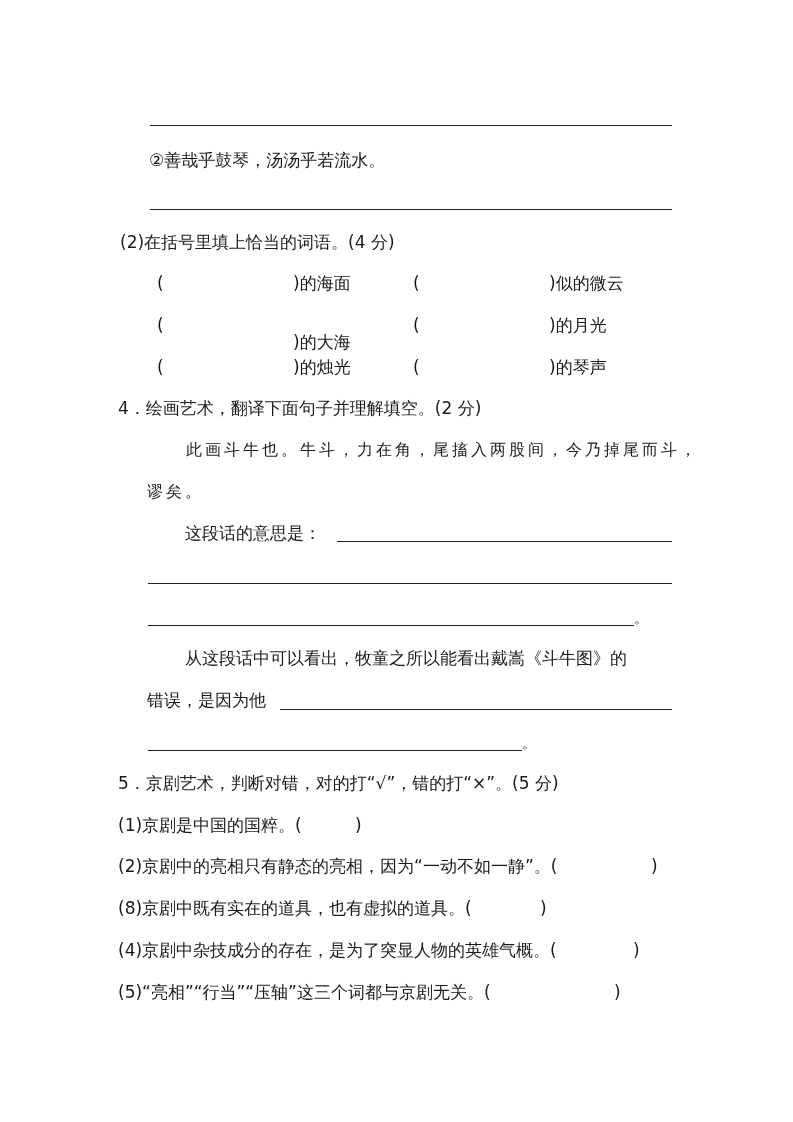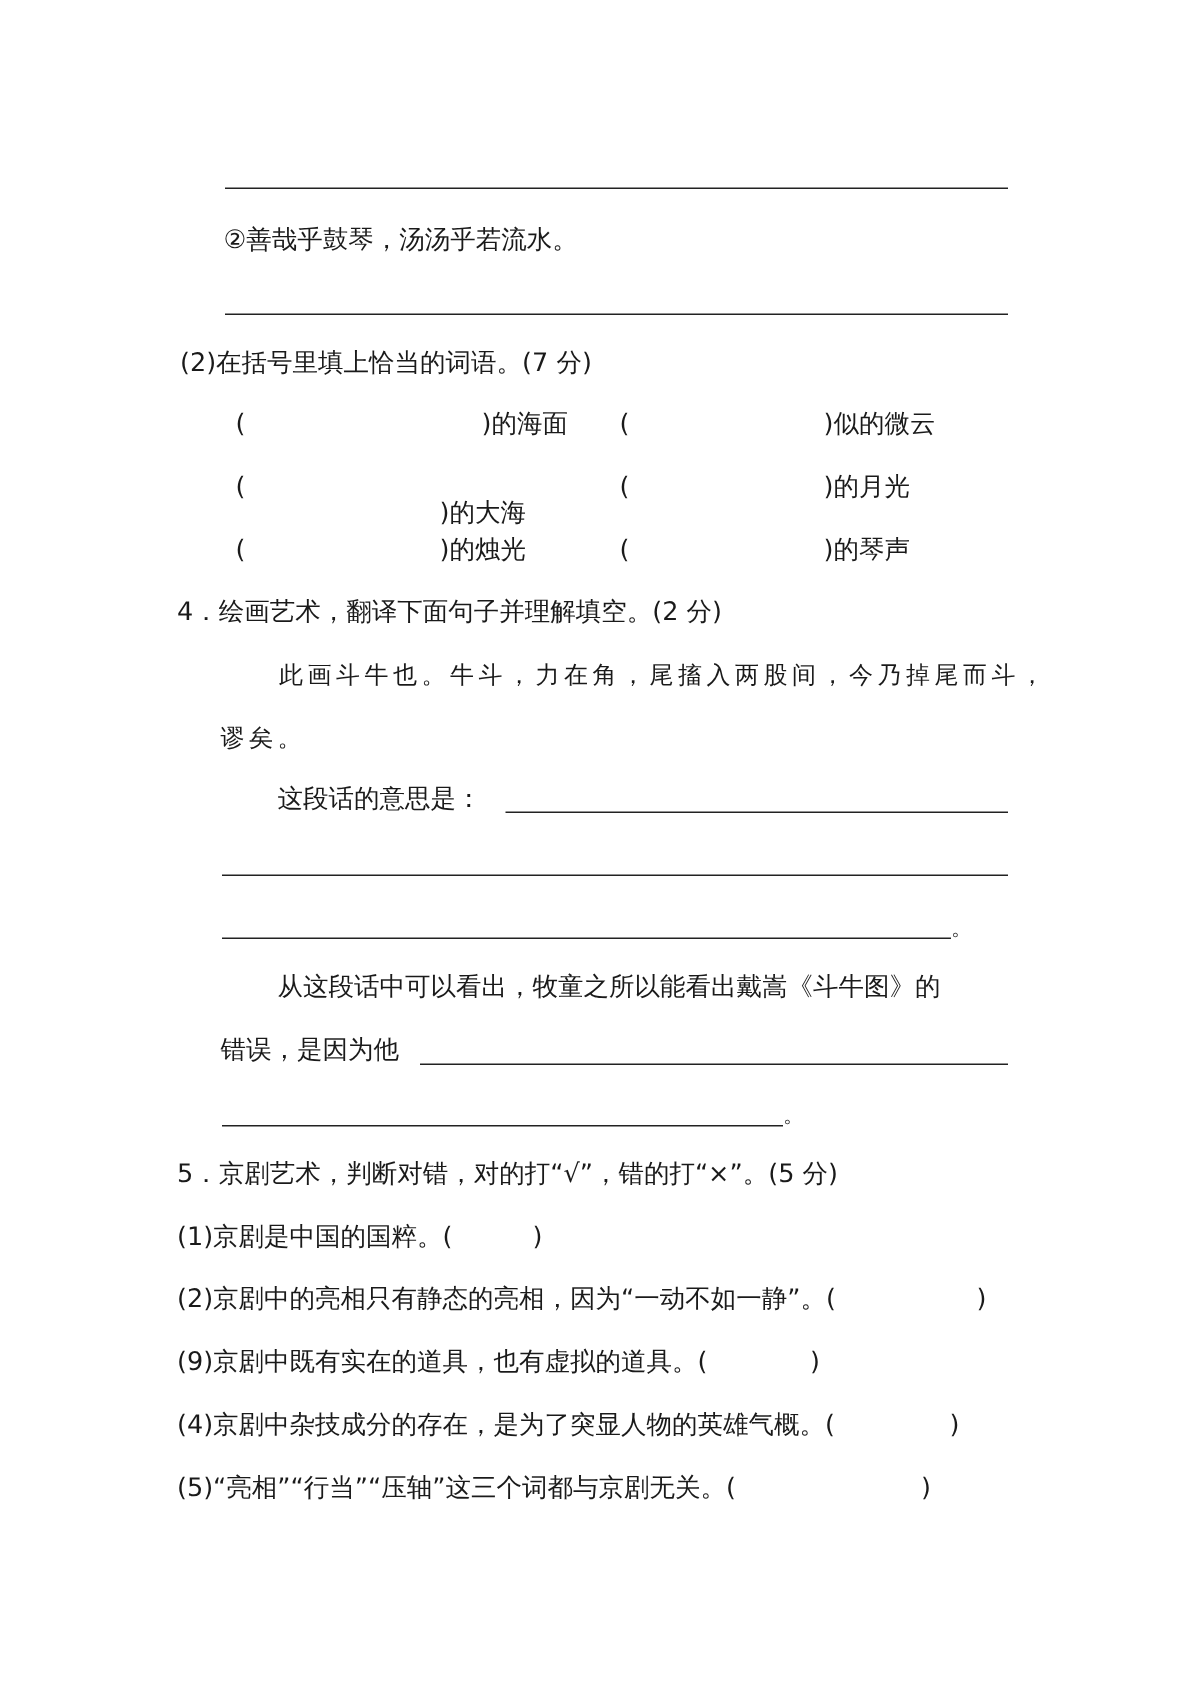--- a/index.html
+++ b/index.html
@@ -12,24 +12,24 @@
   .dot { position:absolute; font-size:14px; }
   .paren { position:absolute; font-size:17px; line-height:20px; }
 </style>
 </head>
 <body>
 
 <div class="line" style="left:150px; top:125px; width:522px;"></div>
 <div class="abs t" style="left:149px; top:150px;">②善哉乎鼓琴，汤汤乎若流水。</div>
 <div class="line" style="left:150px; top:209px; width:522px;"></div>
 
-<div class="abs t" style="left:120px; top:232px;">(2)在括号里填上恰当的词语。(7 分)</div>
+<div class="abs t" style="left:120px; top:232px;">(2)在括号里填上恰当的词语。(4 分)</div>
 
 <div class="paren" style="left:157px; top:273px;">(</div>
-<div class="abs t" style="left:293px; top:273px;margin-left:28px;">)的海面</div>
+<div class="abs t" style="left:293px; top:273px;">)的海面</div>
 <div class="paren" style="left:413px; top:273px;">(</div>
 <div class="abs t" style="left:549px; top:273px;">)似的微云</div>
 
 <div class="paren" style="left:157px; top:315px;">(</div>
 <div class="abs t" style="left:293px; top:332px;">)的大海</div>
 <div class="paren" style="left:413px; top:315px;">(</div>
 <div class="abs t" style="left:549px; top:315px;">)的月光</div>
 
 <div class="paren" style="left:157px; top:357px;">(</div>
 <div class="abs t" style="left:293px; top:357px;">)的烛光</div>
@@ -53,20 +53,20 @@
 <div class="dot" style="left:522px; top:735px;">。</div>
 
 <div class="abs t" style="left:118px; top:773px;">5．京剧艺术，判断对错，对的打“√”，错的打“×”。(5 分)</div>
 
 <div class="abs t" style="left:118px; top:815px;">(1)京剧是中国的国粹。(</div>
 <div class="paren" style="left:355px; top:815px;">)</div>
 
 <div class="abs t" style="left:118px; top:856px;">(2)京剧中的亮相只有静态的亮相，因为“一动不如一静”。(</div>
 <div class="paren" style="left:651px; top:856px;">)</div>
 
-<div class="abs t" style="left:118px; top:898px;">(9)京剧中既有实在的道具，也有虚拟的道具。(</div>
+<div class="abs t" style="left:118px; top:898px;">(8)京剧中既有实在的道具，也有虚拟的道具。(</div>
 <div class="paren" style="left:540px; top:898px;">)</div>
 
 <div class="abs t" style="left:118px; top:940px;">(4)京剧中杂技成分的存在，是为了突显人物的英雄气概。(</div>
 <div class="paren" style="left:633px; top:940px;">)</div>
 
 <div class="abs t" style="left:118px; top:982px;">(5)“亮相”“行当”“压轴”这三个词都与京剧无关。(</div>
 <div class="paren" style="left:614px; top:982px;">)</div>
 
 </body></html>

